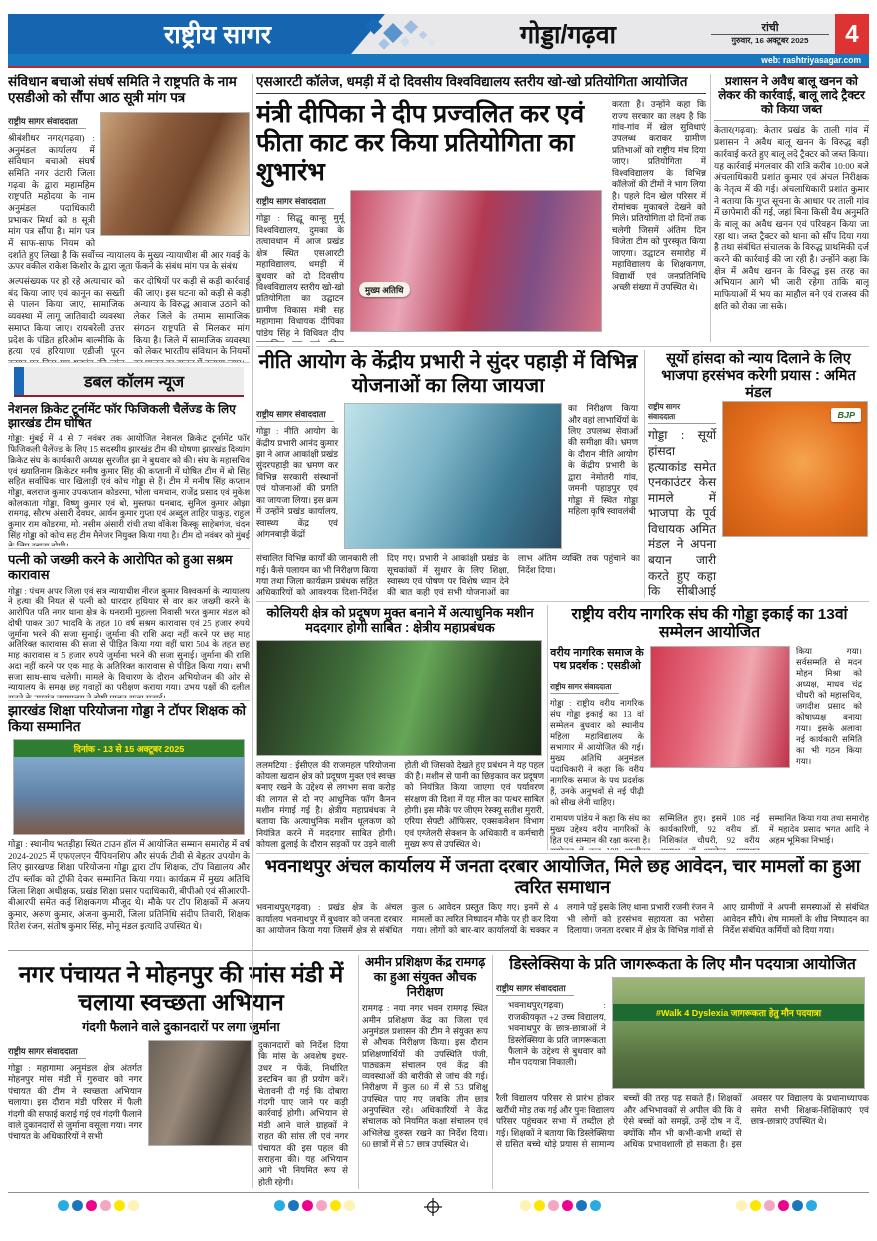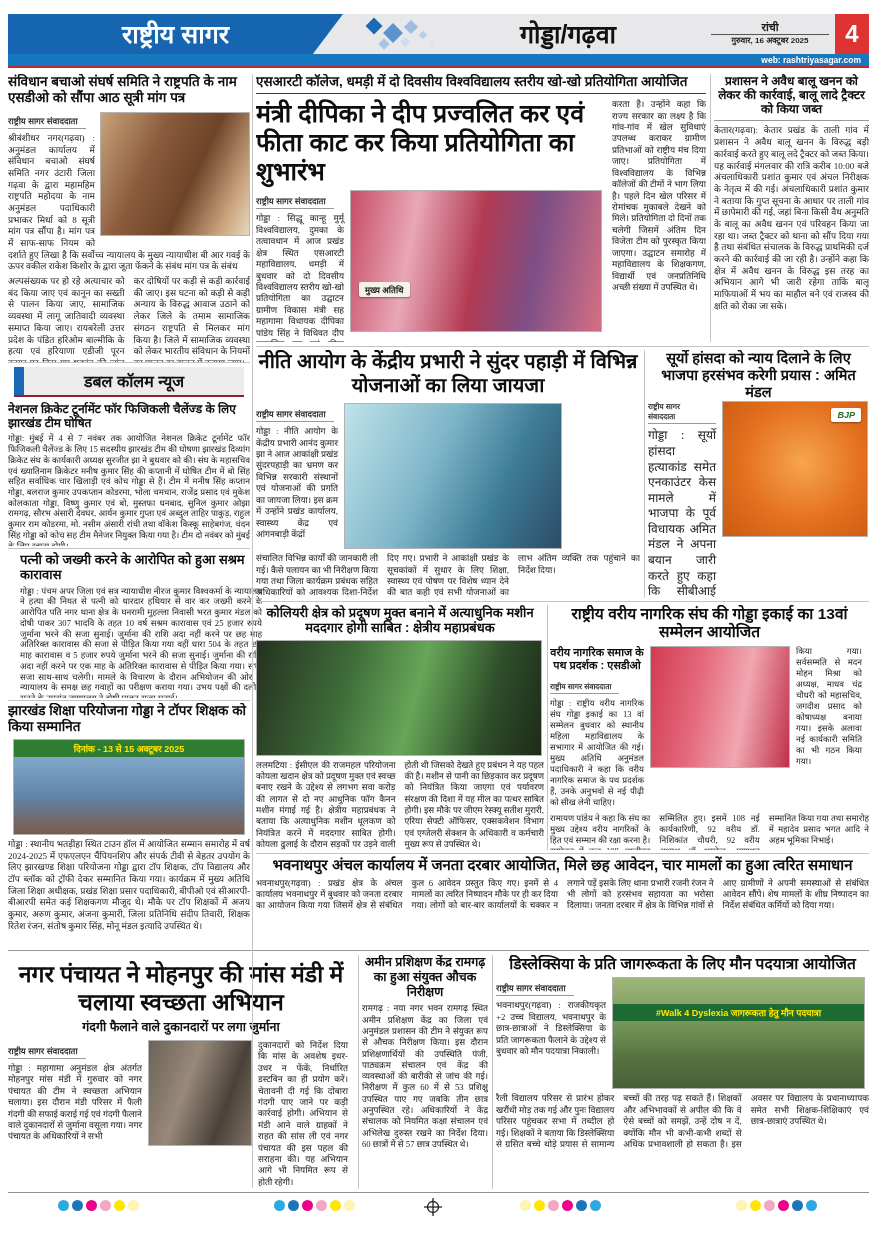--- a/index.html
+++ b/index.html
@@ -35,21 +35,21 @@
   .city{font-size:11px;font-weight:800;border-bottom:1px solid #555;line-height:14px;}
   .dateline{font-size:8px;font-weight:bold;line-height:12px;}
   .subhead{font-weight:800;font-size:12.5px;text-align:center;color:#101010;line-height:1.25;}
 </style>
 </head>
 <body>
 
 <div class="page">
 
   <div class="abs" style="left:8px;top:14px;width:861px;height:40px;background:#e8e8ea;">
-    <div class="abs mast-name" style="left:0;top:0;width:335px;height:40px;">राष्ट्रीय सागर</div>
+    <div class="abs mast-name" style="left:0;top:0;width:335px;height:40px;padding-left:42px;">राष्ट्रीय सागर</div>
     <svg class="abs" style="left:342px;top:2px;" width="110" height="36" viewBox="0 0 110 36">
       <rect x="18" y="4" width="12" height="12" fill="#1a6ab5" transform="rotate(45 24 10)"></rect>
       <rect x="36" y="10" width="14" height="14" fill="#5b94cc" transform="rotate(45 43 17)"></rect>
       <rect x="56" y="6" width="10" height="10" fill="#9dbde0" transform="rotate(45 61 11)"></rect>
       <rect x="30" y="24" width="8" height="8" fill="#a8c4e4" transform="rotate(45 34 28)"></rect>
       <rect x="52" y="22" width="7" height="7" fill="#cdddf0" transform="rotate(45 55 25)"></rect>
       <rect x="70" y="16" width="6" height="6" fill="#b9cfe8" transform="rotate(45 73 19)"></rect>
       <rect x="80" y="24" width="5" height="5" fill="#d9e5f3" transform="rotate(45 82 26)"></rect>
     </svg>
     <div class="abs" style="left:420px;top:0;width:280px;text-align:center;font-size:25px;font-weight:800;line-height:40px;color:#111;">गोड्डा/गढ़वा</div>
@@ -74,21 +74,21 @@
     <div class="kicker">एसआरटी कॉलेज, धमड़ी में दो दिवसीय विश्वविद्यालय स्तरीय खो-खो प्रतियोगिता आयोजित</div>
     <div style="display:flex;gap:8px;">
       <div style="width:348px;">
         <div class="hl" style="font-size:25px;line-height:1.15;margin-bottom:5px;">मंत्री दीपिका ने दीप प्रज्वलित कर एवं फीता काट कर किया प्रतियोगिता का शुभारंभ</div>
         <div style="display:flex;gap:6px;">
           <div style="width:88px;">
             <span class="byl">राष्ट्रीय सागर संवाददाता</span>
             <div class="body" style="font-size:8.8px;">गोड्डा : सिद्धू कान्हू मुर्मू विश्वविद्यालय, दुमका के तत्वावधान में आज प्रखंड क्षेत्र स्थित एसआरटी महाविद्यालय, धमड़ी में बुधवार को दो दिवसीय विश्वविद्यालय स्तरीय खो-खो प्रतियोगिता का उद्घाटन ग्रामीण विकास मंत्री सह महागामा विधायक दीपिका पांडेय सिंह ने विधिवत दीप प्रज्वलित कर एवं फीता काटकर किया। इस अवसर पर मेहरमा उत्तरी जिला परिषद सदस्य ज्योति कुमारी, सिनो इंटरनेशनल स्कूल के चेयरमैन निरंजन कुमार सिन्हा,</div>
           </div>
           <div class="ph" style="width:252px;height:142px;background:linear-gradient(100deg,#c74d66,#e9a7b8 25%,#b23a52 50%,#7e4f86 72%,#d47083);">
-            <div class="sign" style="left:8px;bottom:34px;">मुख्य अतिथि</div>
+            <div class="sign" style="left:8px;bottom:34px;border-radius:7px;">मुख्य अतिथि</div>
           </div>
         </div>
       </div>
       <div style="width:94px;">
         <div class="body" style="font-size:8.8px;">करता है। उन्होंने कहा कि राज्य सरकार का लक्ष्य है कि गांव-गांव में खेल सुविधाएं उपलब्ध कराकर ग्रामीण प्रतिभाओं को राष्ट्रीय मंच दिया जाए। प्रतियोगिता में विश्वविद्यालय के विभिन्न कॉलेजों की टीमों ने भाग लिया है। पहले दिन खेल परिसर में रोमांचक मुकाबले देखने को मिले। प्रतियोगिता दो दिनों तक चलेगी जिसमें अंतिम दिन विजेता टीम को पुरस्कृत किया जाएगा। उद्घाटन समारोह में महाविद्यालय के शिक्षकगण, विद्यार्थी एवं जनप्रतिनिधि अच्छी संख्या में उपस्थित थे।</div>
       </div>
     </div>
 
   </div>
 
@@ -102,21 +102,21 @@
     <div class="blk"></div>
     <div class="lbl">डबल कॉलम न्यूज</div>
   </div>
 
   <div class="art" style="left:8px;top:402px;width:242px;height:144px;">
     <div class="hl" style="font-size:12px;margin-bottom:3px;">नेशनल क्रिकेट टूर्नामेंट फॉर फिजिकली चैलेंज्ड के लिए झारखंड टीम घोषित</div>
     <div class="body" style="font-size:8.6px;line-height:1.25;">गोड्डा: मुंबई में 4 से 7 नवंबर तक आयोजित नेशनल क्रिकेट टूर्नामेंट फॉर फिजिकली चैलेंज्ड के लिए 15 सदस्यीय झारखंड टीम की घोषणा झारखंड दिव्यांग क्रिकेट संघ के कार्यकारी अध्यक्ष सुरजीत झा ने बुधवार को की। संघ के महासचिव एवं ख्यातिनाम क्रिकेटर मनीष कुमार सिंह की कप्तानी में घोषित टीम में बो सिंह सहित सर्वाधिक चार खिलाड़ी एवं कोच गोड्डा से हैं। टीम में मनीष सिंह कप्तान गोड्डा, बलराज कुमार उपकप्तान कोडरमा, भोला चमचान, राजेंद्र प्रसाद एवं मुकेश कोलकाता गोड्डा, विष्णु कुमार एवं बो, मुस्तफा धनबाद, सुनिल कुमार ओझा रामगढ़, सौरभ अंसारी देवघर, आर्यन कुमार गुप्ता एवं अब्दुल ताहिर पाकुड़, राहुल कुमार राम कोडरमा, मो. नसीम अंसारी रांची तथा वॉकेश किस्कू साहेबगंज, चंदन सिंह गोड्डा को कोच सह टीम मैनेजर नियुक्त किया गया है। टीम दो नवंबर को मुंबई के लिए रवाना होगी।</div>
   </div>
   <div class="abs hrl" style="left:8px;top:548px;width:242px;"></div>
 
-  <div class="art" style="left:20px;top:552px;width:242px;height:146px;">
+  <div class="art" style="left:8px;top:552px;width:242px;height:146px;">
     <div class="hl" style="font-size:13px;margin-bottom:3px;">पत्नी को जख्मी करने के आरोपित को हुआ सश्रम कारावास</div>
     <div class="body" style="font-size:8.6px;line-height:1.25;">गोड्डा : पंचम अपर जिला एवं सत्र न्यायाधीश नीरज कुमार विश्वकर्मा के न्यायालय ने हत्या की नियत से पत्नी को धारदार हथियार से वार कर जख्मी करने के आरोपित पति नगर थाना क्षेत्र के घनरामी मुहल्ला निवासी भरत कुमार मंडल को दोषी पाकर 307 भादवि के तहत 10 वर्ष सश्रम कारावास एवं 25 हजार रुपये जुर्माना भरने की सजा सुनाई। जुर्माना की राशि अदा नहीं करने पर छह माह अतिरिक्त कारावास की सजा से पीड़ित किया गया वहीं धारा 504 के तहत छह माह कारावास व 5 हजार रुपये जुर्माना भरने की सजा सुनाई। जुर्माना की राशि अदा नहीं करने पर एक माह के अतिरिक्त कारावास से पीड़ित किया गया। सभी सजा साथ-साथ चलेगी। मामले के विचारण के दौरान अभियोजन की ओर से न्यायालय के समक्ष छह गवाहों का परीक्षण कराया गया। उभय पक्षों की दलील सुनने के उपरांत न्यायालय ने दोषी पाकर सजा सुनाई।</div>
   </div>
   <div class="abs hrl" style="left:8px;top:700px;width:242px;"></div>
 
   <div class="art" style="left:8px;top:703px;width:242px;height:246px;">
     <div class="hl" style="font-size:13.5px;margin-bottom:4px;">झारखंड शिक्षा परियोजना गोड्डा ने टॉपर शिक्षक को किया सम्मानित</div>
     <div class="ph" style="width:232px;height:96px;margin:0 auto 4px auto;background:linear-gradient(#8fb6d8,#5f84a8 60%,#7d5a4a);">
       <div class="banner" style="top:0;background:#2e7d32;color:#ffe600;font-size:9px;padding:2px 0;">दिनांक - 13 से 15 अक्टूबर 2025</div>
     </div>
@@ -124,20 +124,23 @@
   </div>
 
   <div class="art" style="left:256px;top:350px;width:384px;height:248px;">
     <div class="hl" style="font-size:20px;text-align:center;margin-bottom:6px;">नीति आयोग के केंद्रीय प्रभारी ने सुंदर पहाड़ी में विभिन्न योजनाओं का लिया जायजा</div>
     <div style="display:flex;gap:6px;">
       <div style="width:82px;">
         <span class="byl">राष्ट्रीय सागर संवाददाता</span>
         <div class="body" style="font-size:8.8px;">गोड्डा : नीति आयोग के केंद्रीय प्रभारी आनंद कुमार झा ने आज आकांक्षी प्रखंड सुंदरपहाड़ी का भ्रमण कर विभिन्न सरकारी संस्थानों एवं योजनाओं की प्रगति का जायजा लिया। इस क्रम में उन्होंने प्रखंड कार्यालय, स्वास्थ्य केंद्र एवं आंगनबाड़ी केंद्रों</div>
       </div>
       <div class="ph" style="width:218px;height:146px;background:linear-gradient(115deg,#bfe3ea,#7fb6c9 40%,#3e7c96 70%,#2c4c66);"></div>
+      <div style="width:70px;">
+        <div class="body" style="font-size:8.8px;">का निरीक्षण किया और वहां लाभार्थियों के लिए उपलब्ध सेवाओं की समीक्षा की। भ्रमण के दौरान नीति आयोग के केंद्रीय प्रभारी के द्वारा नेमोतरी गांव, जमनी पहाड़पुर एवं गोड्डा में स्थित गोड्डा महिला कृषि स्वावलंबी</div>
+      </div>
     </div>
     <div class="body cols3" style="font-size:8.8px;margin-top:4px;">संचालित विभिन्न कार्यों की जानकारी ली गई। कैसे पलायन का भी निरीक्षण किया गया तथा जिला कार्यक्रम प्रबंधक सहित अधिकारियों को आवश्यक दिशा-निर्देश दिए गए। प्रभारी ने आकांक्षी प्रखंड के सूचकांकों में सुधार के लिए शिक्षा, स्वास्थ्य एवं पोषण पर विशेष ध्यान देने की बात कही एवं सभी योजनाओं का लाभ अंतिम व्यक्ति तक पहुंचाने का निर्देश दिया।</div>
   </div>
 
   <div class="art" style="left:648px;top:350px;width:221px;height:248px;">
     <div class="hl" style="font-size:14.5px;text-align:center;">सूर्यो हांसदा को न्याय दिलाने के लिए भाजपा हरसंभव करेगी प्रयास : अमित मंडल</div>
     <div style="display:flex;gap:6px;">
       <div style="width:68px;">
         <span class="byl" style="font-size:7.5px;">राष्ट्रीय सागर संवाददाता</span>
         <div class="body" style="font-size:12px;">गोड्डा : सूर्यो हांसदा हत्याकांड समेत एनकाउंटर केस मामले में भाजपा के पूर्व विधायक अमित मंडल ने अपना बयान जारी करते हुए कहा कि सीबीआई द्वारा इस मामले की सही और निष्पक्ष तरीके से जांच हो इसको लेकर भाजपा</div>
@@ -170,21 +173,21 @@
       <div style="width:66px;">
         <div class="body" style="font-size:8.5px;">किया गया। सर्वसम्मति से मदन मोहन मिश्रा को अध्यक्ष, माधव चंद्र चौधरी को महासचिव, जगदीश प्रसाद को कोषाध्यक्ष बनाया गया। इसके अलावा नई कार्यकारी समिति का भी गठन किया गया।</div>
       </div>
     </div>
     <div class="body cols3" style="font-size:8.5px;margin-top:4px;">रामायण पांडेय ने कहा कि संघ का मुख्य उद्देश्य वरीय नागरिकों के हित एवं सम्मान की रक्षा करना है। सम्मेलन में कुल 108 आजीवन सदस्य एवं 92 वरीय नागरिक सम्मिलित हुए। इसमें 108 नई कार्यकारिणी, 92 वरीय डॉ. निशिकांत चौधरी, 92 वरीय अध्यक्ष डॉ भ्रमरेन्द्र, प्राणधन चौधरी को अंगवस्त्र देकर सम्मानित किया गया तथा समारोह में महादेव प्रसाद भगत आदि ने अहम भूमिका निभाई।</div>
   </div>
 
   <div class="abs hrl" style="left:256px;top:853px;width:613px;"></div>
 
   <div class="art" style="left:256px;top:856px;width:613px;height:92px;">
-    <div class="hl" style="font-size:15px;text-align:center;margin-bottom:4px;">भवनाथपुर अंचल कार्यालय में जनता दरबार आयोजित, मिले छह आवेदन, चार मामलों का हुआ त्वरित समाधान</div>
+    <div class="hl" style="font-size:18px;text-align:center;margin-bottom:4px;">भवनाथपुर अंचल कार्यालय में जनता दरबार आयोजित, मिले छह आवेदन, चार मामलों का हुआ त्वरित समाधान</div>
     <div class="body cols4" style="font-size:8.7px;">भवनाथपुर(गढ़वा) : प्रखंड क्षेत्र के अंचल कार्यालय भवनाथपुर में बुधवार को जनता दरबार का आयोजन किया गया जिसमें क्षेत्र से संबंधित कुल 6 आवेदन प्रस्तुत किए गए। इनमें से 4 मामलों का त्वरित निष्पादन मौके पर ही कर दिया गया। लोगों को बार-बार कार्यालयों के चक्कर न लगाने पड़ें इसके लिए थाना प्रभारी रजनी रंजन ने भी लोगों को हरसंभव सहायता का भरोसा दिलाया। जनता दरबार में क्षेत्र के विभिन्न गांवों से आए ग्रामीणों ने अपनी समस्याओं से संबंधित आवेदन सौंपे। शेष मामलों के शीघ्र निष्पादन का निर्देश संबंधित कर्मियों को दिया गया।</div>
   </div>
 
   <div class="abs hrl" style="left:8px;top:950px;width:861px;background:#9a9a9a;"></div>
 
   <div class="art" style="left:8px;top:955px;width:346px;height:234px;">
     <div class="hl" style="font-size:23px;text-align:center;line-height:1.2;margin:6px 0 4px 0;">नगर पंचायत ने मोहनपुर की मांस मंडी में चलाया स्वच्छता अभियान</div>
     <div class="subhead" style="margin-bottom:4px;">गंदगी फैलाने वाले दुकानदारों पर लगा जुर्माना</div>
     <div style="display:flex;gap:6px;">
       <div style="width:134px;">
@@ -201,21 +204,21 @@
   <div class="art" style="left:362px;top:955px;width:126px;height:234px;">
     <div class="hl" style="font-size:12.5px;text-align:center;margin-bottom:4px;">अमीन प्रशिक्षण केंद्र रामगढ़ का हुआ संयुक्त औचक निरीक्षण</div>
     <div class="body" style="font-size:8.7px;">रामगढ़ : नया नगर भवन रामगढ़ स्थित अमीन प्रशिक्षण केंद्र का जिला एवं अनुमंडल प्रशासन की टीम ने संयुक्त रूप से औचक निरीक्षण किया। इस दौरान प्रशिक्षणार्थियों की उपस्थिति पंजी, पाठ्यक्रम संचालन एवं केंद्र की व्यवस्थाओं की बारीकी से जांच की गई। निरीक्षण में कुल 60 में से 53 प्रशिक्षु उपस्थित पाए गए जबकि तीन छात्र अनुपस्थित रहे। अधिकारियों ने केंद्र संचालक को नियमित कक्षा संचालन एवं अभिलेख दुरुस्त रखने का निर्देश दिया। 60 छात्रों में से 57 छात्र उपस्थित थे।</div>
   </div>
 
   <div class="art" style="left:496px;top:955px;width:373px;height:234px;">
     <div class="hl" style="font-size:15.5px;text-align:center;margin-bottom:4px;">डिस्लेक्सिया के प्रति जागरूकता के लिए मौन पदयात्रा आयोजित</div>
     <div style="display:flex;gap:6px;">
       <div style="width:110px;">
         <span class="byl">राष्ट्रीय सागर संवाददाता</span>
-        <div class="body" style="font-size:8.8px;">भवनाथपुर(गढ़वा) : राजकीयकृत +2 उच्च विद्यालय, भवनाथपुर के छात्र-छात्राओं ने डिस्लेक्सिया के प्रति जागरूकता फैलाने के उद्देश्य से बुधवार को मौन पदयात्रा निकाली।</div>
+        <div class="body" style="font-size:8.8px;margin-left:12px;">भवनाथपुर(गढ़वा) : राजकीयकृत +2 उच्च विद्यालय, भवनाथपुर के छात्र-छात्राओं ने डिस्लेक्सिया के प्रति जागरूकता फैलाने के उद्देश्य से बुधवार को मौन पदयात्रा निकाली।</div>
       </div>
       <div class="ph" style="width:253px;height:112px;background:linear-gradient(#9fb87a,#6d8f53 48%,#55703f 75%,#48603a);">
         <div class="banner" style="top:26px;background:#1d6b33;color:#ffe600;font-size:9px;padding:2px 0;">
           <span>#Walk 4 Dyslexia</span>
           <span> </span>
           <span>जागरूकता हेतु मौन पदयात्रा</span>
         </div>
       </div>
     </div>
     <div class="body cols3" style="font-size:8.8px;margin-top:4px;">रैली विद्यालय परिसर से प्रारंभ होकर खरौंधी मोड़ तक गई और पुनः विद्यालय परिसर पहुंचकर सभा में तब्दील हो गई। शिक्षकों ने बताया कि डिस्लेक्सिया से ग्रसित बच्चे थोड़े प्रयास से सामान्य बच्चों की तरह पढ़ सकते हैं। शिक्षकों और अभिभावकों से अपील की कि वे ऐसे बच्चों को समझें, उन्हें दोष न दें, क्योंकि मौन भी कभी-कभी शब्दों से अधिक प्रभावशाली हो सकता है। इस अवसर पर विद्यालय के प्रधानाध्यापक समेत सभी शिक्षक-शिक्षिकाएं एवं छात्र-छात्राएं उपस्थित थे।</div>

